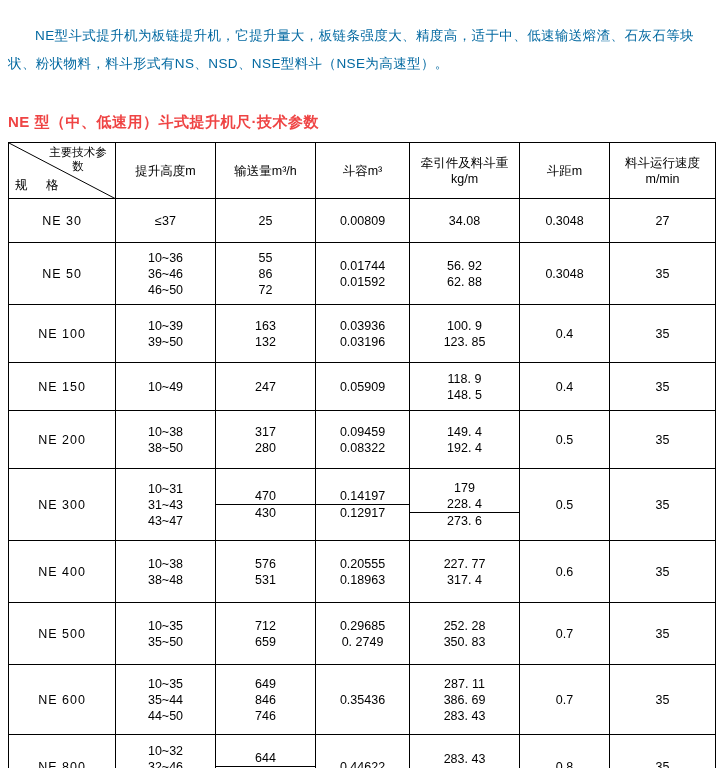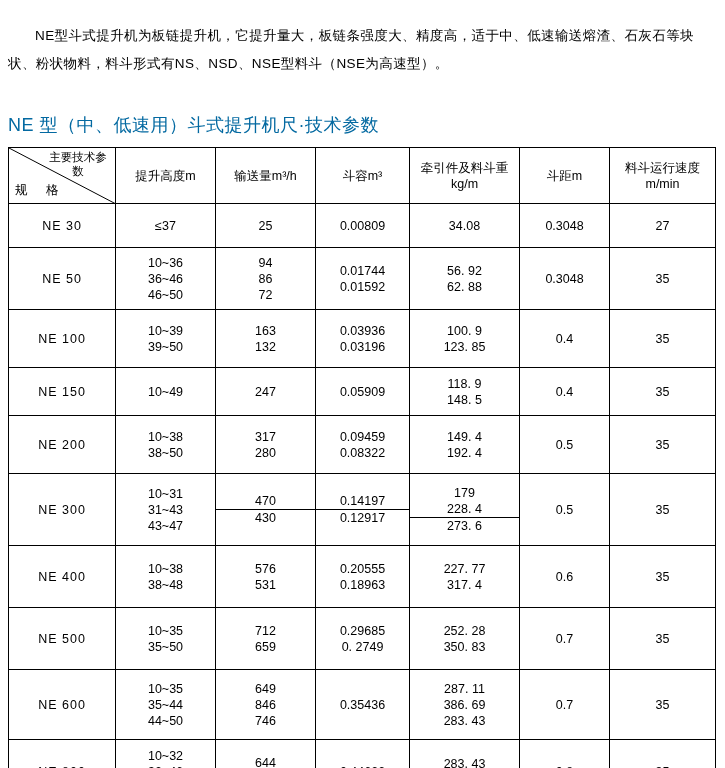--- a/index.html
+++ b/index.html
@@ -12,30 +12,30 @@
   }
   .page {
     position: relative;
     width: 725px;
     height: 768px;
     overflow: hidden;
   }
   .intro {
     font-size: 13.5px;
     line-height: 28px;
-    color: #000000;
+    color: #0369a1;
     padding: 8px 12px 0 8px;
     text-indent: 2em;
     letter-spacing: 0.4px;
     font-family: "Liberation Sans", sans-serif;
   }
   .section-title {
-    color: #0369a1;
-    font-weight: normal;
-    font-size: 18px;
+    color: #ef4444;
+    font-weight: bold;
+    font-size: 15px;
     padding: 22px 0 10px 8px;
     letter-spacing: 0.5px;
   }
   table.spec {
     border-collapse: collapse;
     width: 707px;
     margin-left: 8px;
     table-layout: fixed;
   }
   table.spec td, table.spec th {
@@ -133,21 +133,21 @@
         <td class="multi">34.08</td>
         <td>0.3048</td>
         <td>27</td>
       </tr>
 
       <tr style="height:62px">
         <td class="row-model">NE 50</td>
         <td class="multi" style="white-space:pre-line">10~36
 36~46
 46~50</td>
-        <td class="multi" style="white-space:pre-line">94
+        <td class="multi" style="white-space:pre-line">55
 86
 72</td>
         <td class="multi" style="white-space:pre-line">0.01744
 0.01592</td>
         <td class="multi" style="white-space:pre-line">56. 92
 62. 88</td>
         <td>0.3048</td>
         <td>35</td>
       </tr>
 

